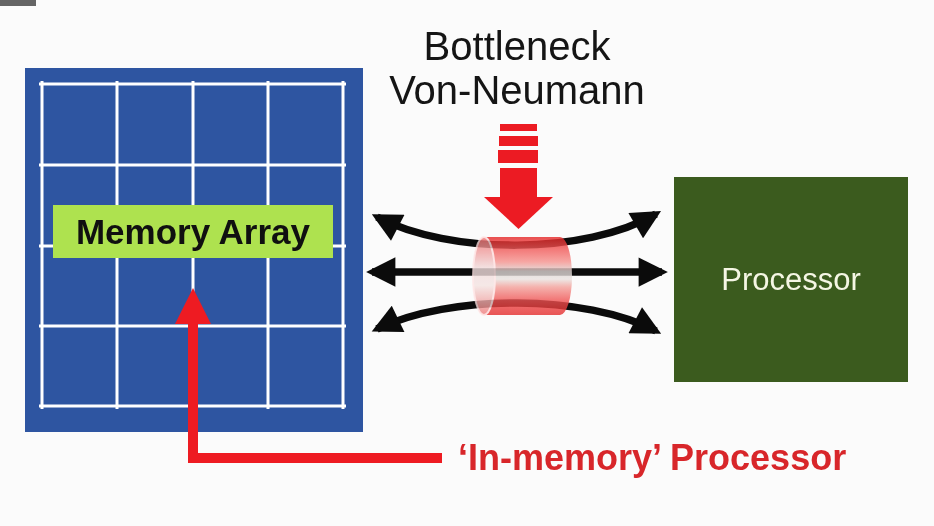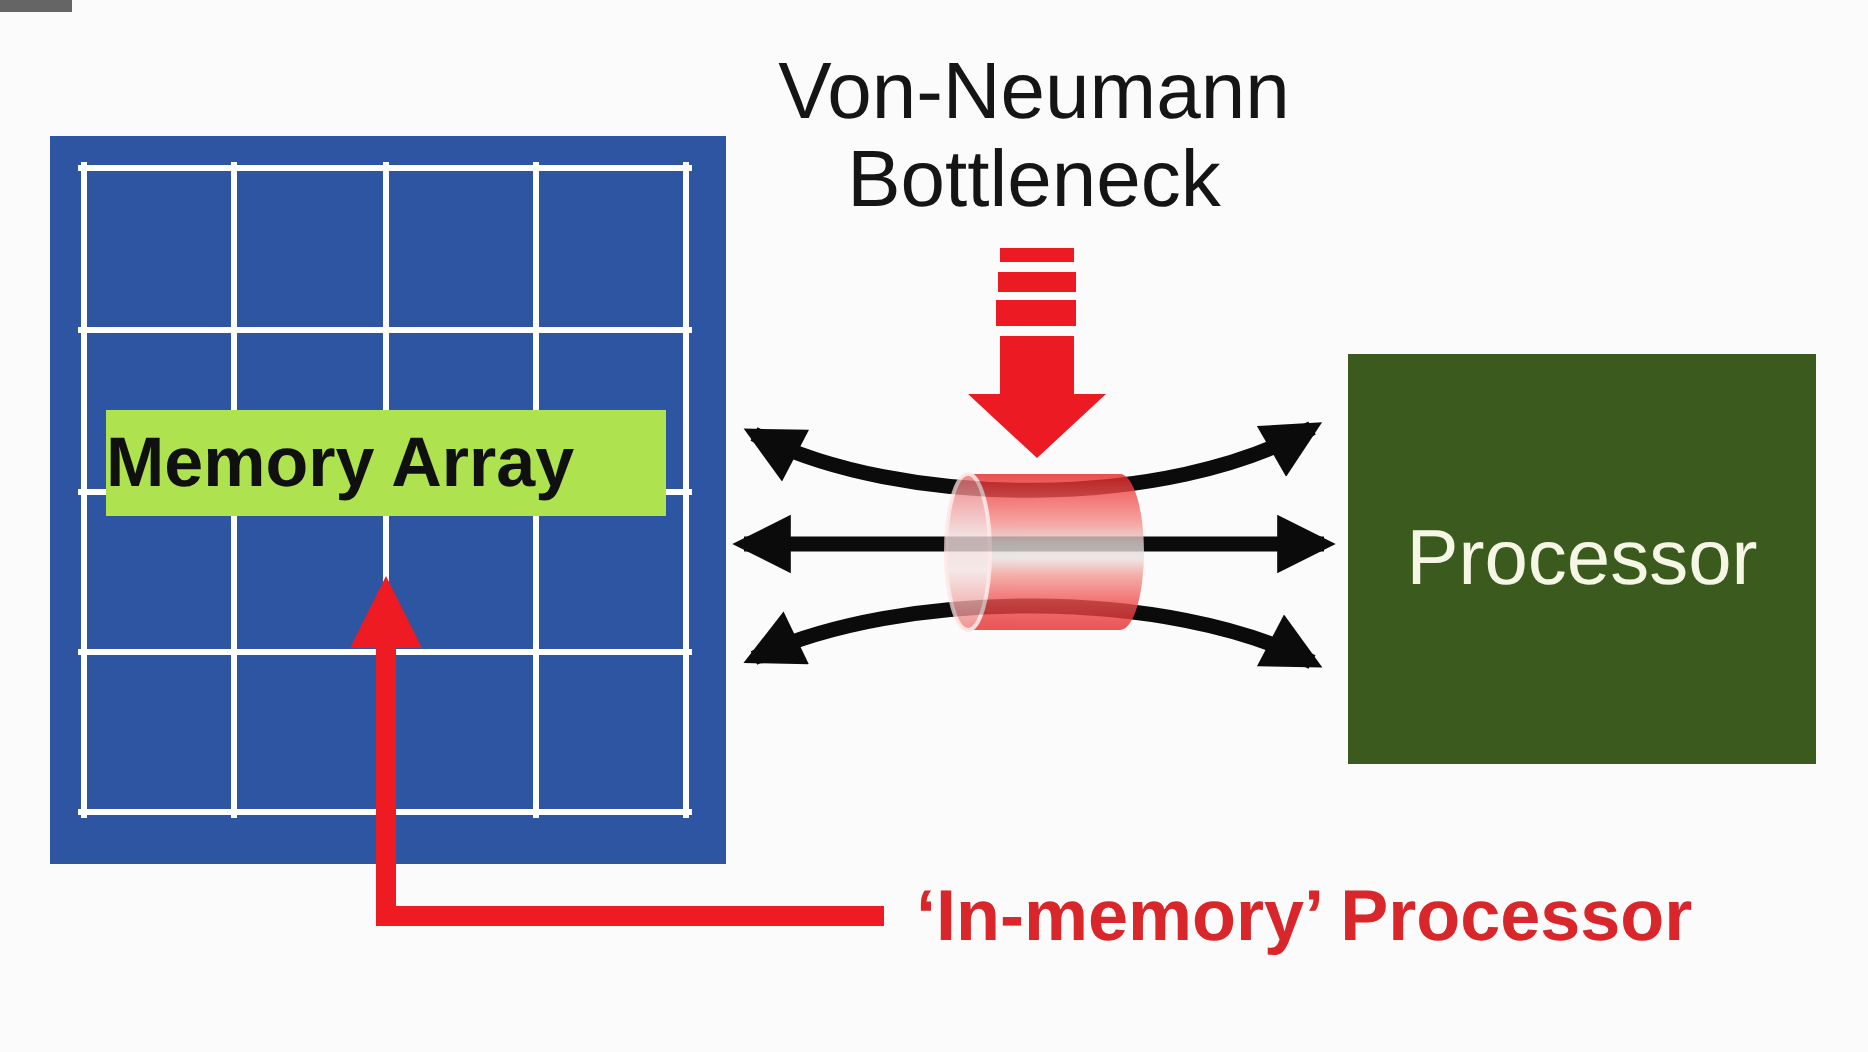--- a/index.html
+++ b/index.html
@@ -19,30 +19,30 @@
     position: absolute; left: 25px; top: 68px; width: 338px; height: 364px;
     background: #2e55a1; z-index: 1;
   }
   .overlay-svg {
     position: absolute; left: 0; top: 0; width: 934px; height: 526px;
     z-index: 2;
   }
   .memory-label {
     position: absolute; left: 53px; top: 205px; width: 280px; height: 53px;
     background: #aee24f; z-index: 3;
-    display: flex; align-items: center; 
+    display: flex; align-items: center; justify-content: center;
     font-size: 35px; font-weight: 600; color: #101010; letter-spacing: 0px;
   }
   .processor-box {
     position: absolute; left: 674px; top: 177px; width: 234px; height: 205px;
     background: #3b5b1e; z-index: 1;
     display: flex; align-items: center; justify-content: center;
   }
   .processor-label {
-    font-size: 39px; font-weight: 500; color: #f5f6e4;
+    font-size: 31px; font-weight: 500; color: #f5f6e4;
   }
   .diagram-title {
     position: absolute; left: 317px; top: 24px; width: 400px; z-index: 3;
     text-align: center; color: #151515;
     font-size: 40px; line-height: 44px; font-weight: 500;
   }
   .in-memory-text {
     position: absolute; left: 458px; top: 436px; width: 460px; z-index: 3;
     color: #d8262a; font-size: 36px; font-weight: 700; line-height: 44px;
     white-space: nowrap;
@@ -55,22 +55,22 @@
 
   <div class="corner-artifact"></div>
 
   <div class="memory-box"></div>
 
   <div class="processor-box">
     <span class="processor-label">Processor</span>
   </div>
 
   <div class="diagram-title">
+    <div>Bottleneck</div>
     <div>Von-Neumann</div>
-    <div>Bottleneck</div>
   </div>
 
   <svg class="overlay-svg" viewBox="0 0 934 526">
     <defs>
       <marker id="ah" viewBox="0 0 10 10" refX="8" refY="5" markerWidth="4.4" markerHeight="3.9" orient="auto-start-reverse" markerUnits="strokeWidth">
         <path d="M0,0 L10,5 L0,10 Z" fill="#0b0b0b"></path>
       </marker>
       <linearGradient id="cylGrad" x1="0" y1="0" x2="0" y2="1">
         <stop offset="0" stop-color="#e42525"></stop>
         <stop offset="0.10" stop-color="#ef4444"></stop>

